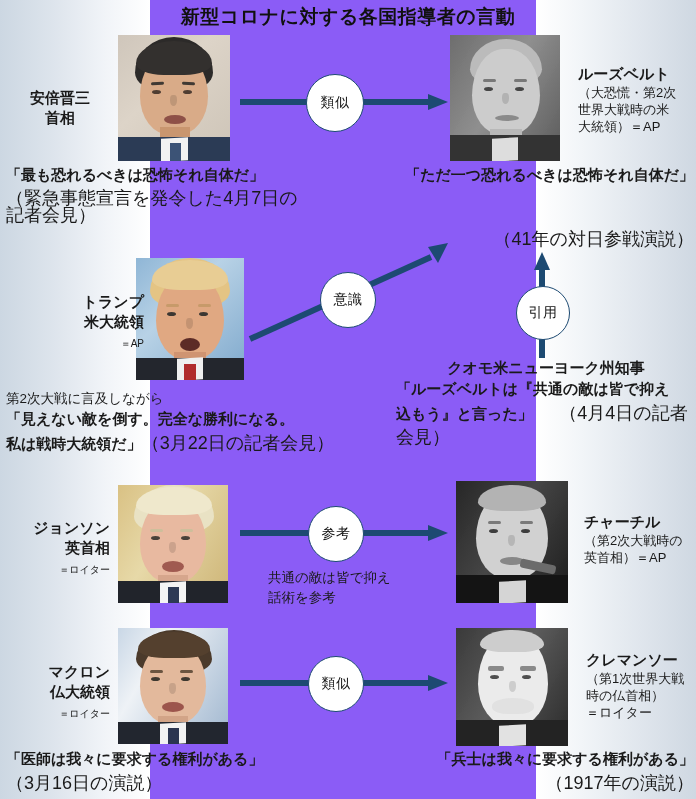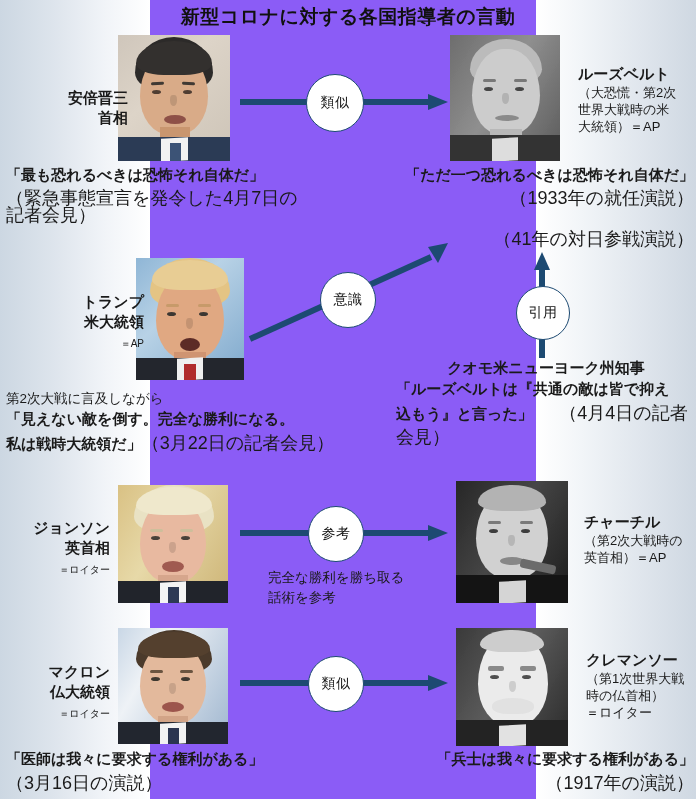--- a/index.html
+++ b/index.html
@@ -162,21 +162,21 @@
     <div class="eye" style="left:34px; top:55px;"></div>
     <div class="eye" style="left:65px; top:55px;"></div>
     <div class="nose" style="left:52px; top:60px;"></div>
     <div class="mouth" style="left:46px; top:80px; width:22px; height:9px; background:#8e5047;"></div>
     <div class="neck" style="left:42px; top:92px; width:30px; height:20px; background:#c9966f;"></div>
     <div class="suit" style="height:24px; background:#2b3b55;"></div>
     <div class="shirt"></div>
     <div class="tie" style="left:52px; bottom:0; width:11px; height:18px; background:#3c5376;"></div>
   </div>
 
-  <div class="tx name-left" style="left:28px; top:88px; width:100px;">
+  <div class="tx name-left" style="left:10px; top:88px; width:100px;text-align:center;">
     <span>安倍晋三</span><br>
     <span>首相</span>
   </div>
 
   <svg class="arrow-svg" style="left:240px; top:92px;" width="210" height="20" viewBox="0 0 210 20">
     <line x1="0" y1="10" x2="188" y2="10" stroke="#1d4a72" stroke-width="6"></line>
     <polygon points="188,2 208,10 188,18" fill="#1d4a72"></polygon>
   </svg>
   <div class="node-circle" style="left:306px; top:74px; width:56px; height:56px;">
     <span>類似</span>
@@ -202,21 +202,20 @@
     <span>（大恐慌・第2次</span><br>
     <span>世界大戦時の米</span><br>
     <span>大統領）＝AP</span>
   </div>
 
   <div class="tx quote" style="left:6px; top:166px; width:300px;">「最も恐れるべきは恐怖それ自体だ」</div>
   <div class="tx note" style="left:6px; top:187px; width:300px;">（緊急事態宣言を発令した4月7日の</div>
   <div class="tx note" style="left:6px; top:204px; width:300px;">記者会見）</div>
 
   <div class="tx quote right-align" style="left:346px; top:166px; width:348px;">「ただ一つ恐れるべきは恐怖それ自体だ」</div>
-  <div class="tx note right-align" style="left:346px; top:187px; width:348px;">（1933年の就任演説）</div>
   <div class="tx note right-align" style="left:346px; top:228px; width:348px;">（41年の対日参戦演説）</div>
 
   <div class="photo" style="left:136px; top:258px; width:108px; height:122px;">
     <div class="bg" style="background:linear-gradient(135deg,#8fb6d6 0%,#b8d2e6 38%,#7ea8cc 100%);"></div>
     <div class="hair" style="left:14px; top:0px; width:80px; height:50px; background:#e4c484;"></div>
     <div class="head" style="left:20px; top:16px; width:68px; height:86px; background:#e0a882;"></div>
     <div class="hair" style="left:16px; top:2px; width:76px; height:30px; background:#e8cd94;"></div>
     <div class="brow" style="left:30px; top:46px; background:#c79a6a;"></div>
     <div class="brow" style="left:62px; top:46px; background:#c79a6a;"></div>
     <div class="eye" style="left:31px; top:54px; background:#3c3732;"></div>
@@ -289,21 +288,21 @@
 
   <svg class="arrow-svg" style="left:240px; top:523px;" width="210" height="20" viewBox="0 0 210 20">
     <line x1="0" y1="10" x2="188" y2="10" stroke="#1d4a72" stroke-width="6"></line>
     <polygon points="188,2 208,10 188,18" fill="#1d4a72"></polygon>
   </svg>
   <div class="node-circle" style="left:308px; top:506px; width:54px; height:54px;">
     <span>参考</span>
   </div>
 
   <div class="tx midnote" style="left:268px; top:568px; width:200px;">
-    <span>完全な勝利を勝ち取る</span><br>
+    <span>共通の敵は皆で抑え</span><br>
     <span>話術を参考</span>
   </div>
 
   <div class="photo mono" style="left:456px; top:481px; width:112px; height:122px;">
     <div class="bg" style="background:linear-gradient(120deg,#2d2d2d 0%,#4a4a4a 45%,#232323 100%);"></div>
     <div class="head" style="left:20px; top:10px; width:72px; height:88px; background:#cfcbc5;"></div>
     <div class="hair" style="left:22px; top:4px; width:68px; height:26px; background:#b3afa9;"></div>
     <div class="brow" style="left:32px; top:40px; background:#7e7a74;"></div>
     <div class="brow" style="left:64px; top:40px; background:#7e7a74;"></div>
     <div class="eye" style="left:33px; top:48px; background:#45423e;"></div>

